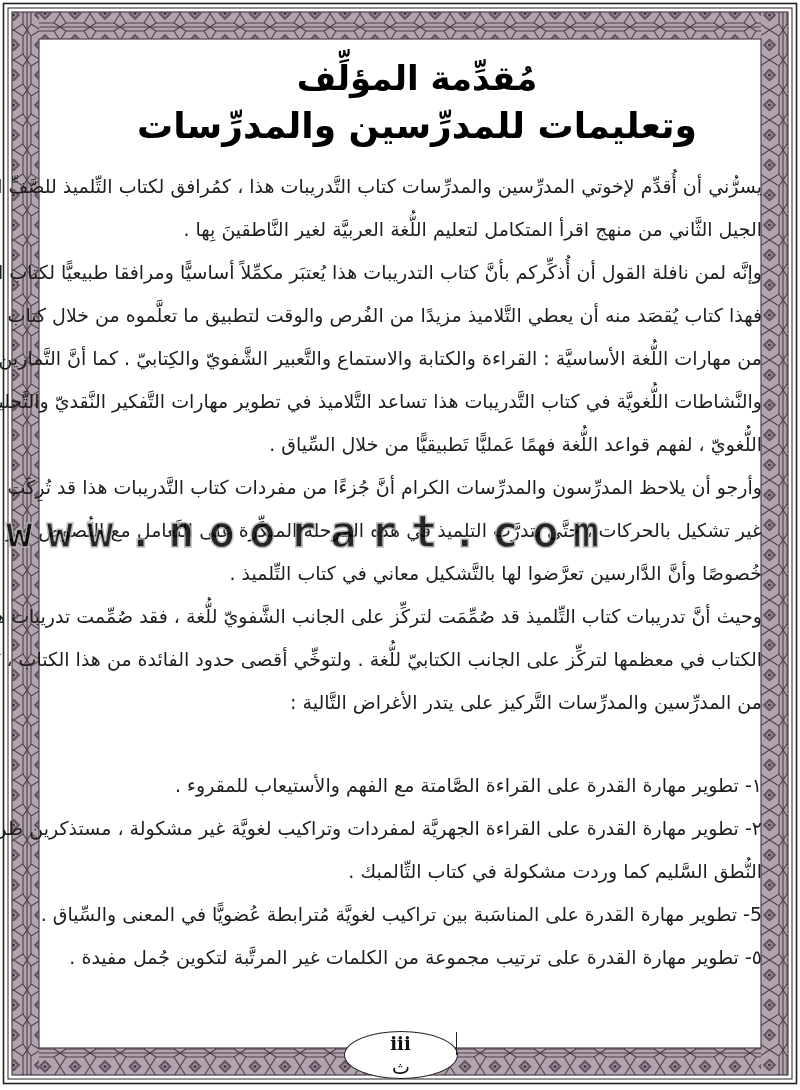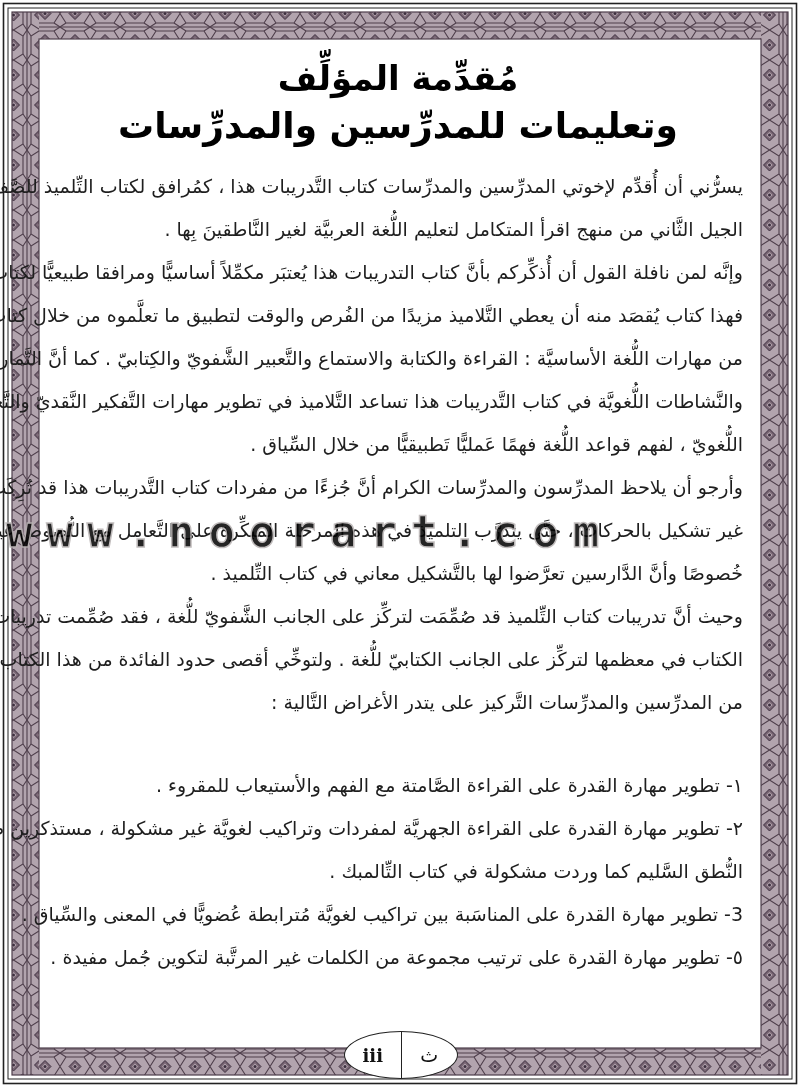--- a/index.html
+++ b/index.html
@@ -2,21 +2,21 @@
 <html lang="ar"><head>
 <meta charset="utf-8">
 <style>
   html,body{margin:0;padding:0;}
   body{
     width:800px;height:1090px;position:relative;background:#ffffff;
     font-family:"DejaVu Sans",sans-serif;overflow:hidden;
   }
   .frame-svg{position:absolute;left:0;top:0;z-index:1;}
   .content{
-    position:absolute;left:37px;top:39px;width:722px;height:1012px;
+    position:absolute;left:56px;top:39px;width:722px;height:1012px;
     z-index:2;direction:rtl;color:#1e1e1e;
     padding:0;box-sizing:border-box;
   }
   .titles{text-align:center;direction:rtl;color:#000;}
   .title1{
     margin-top:14px;font-size:34px;font-weight:bold;line-height:50px;
     font-family:"DejaVu Sans",sans-serif;letter-spacing:0.5px;
   }
   .title2{
     font-size:36px;font-weight:bold;line-height:46px;
@@ -35,21 +35,21 @@
   .objectives{margin-top:40px;}
   .watermark{
     position:absolute;left:6px;top:506px;width:794px;z-index:6;
     font-family:"DejaVu Sans Mono",monospace;font-size:44px;font-weight:bold;
     letter-spacing:14px;color:#000000;-webkit-text-stroke:1.5px #b7b2b2;
     opacity:0.85;white-space:nowrap;direction:ltr;pointer-events:none;
   }
   .footer-oval{
     position:absolute;left:344px;top:1031px;width:112px;height:46px;z-index:7;
     background:#ffffff;border:1.6px solid #222;border-radius:50%;
-    display:flex;align-items:stretch;direction:ltr;
+    display:flex;flex-direction:column;align-items:stretch;direction:ltr;
   }
   .footer-half{
     flex:1;display:flex;align-items:center;justify-content:center;
   }
   .footer-half.left{
     border-right:1.6px solid #222;
     font-family:"DejaVu Serif",serif;font-size:18px;font-weight:bold;color:#111;
   }
   .footer-half.right{
     font-family:"DejaVu Sans",sans-serif;font-size:19px;color:#111;
@@ -130,21 +130,21 @@
     <div>
       <div class="line">وحيث أنَّ تدريبات كتاب التِّلميذ قد صُمِّمَت لتركِّز على الجانب الشَّفويّ للُّغة ، فقد صُمِّمت تدريبات هذا</div>
       <div class="line">الكتاب في معظمها لتركِّز على الجانب الكتابيّ للُّغة .  ولتوخِّي أقصى حدود الفائدة من هذا الكتاب ، يُرجَى</div>
       <div class="line center">من المدرِّسين والمدرِّسات التَّركيز على يتدر الأغراض التَّالية :</div>
     </div>
 
     <div class="objectives">
       <div class="line">١- تطوير مهارة القدرة على القراءة الصَّامتة مع الفهم والأستيعاب للمقروء .</div>
       <div class="line">٢- تطوير مهارة القدرة على القراءة الجهريَّة لمفردات وتراكيب لغويَّة غير مشكولة ،  مستذكرين طريقة</div>
       <div class="line center">النُّطق السَّليم كما وردت مشكولة في كتاب التِّالمبك .</div>
-      <div class="line">3- تطوير مهارة القدرة على المناسَبة بين تراكيب لغويَّة مُترابطة عُضويًّا في المعنى والسِّياق .</div>
+      <div class="line">5- تطوير مهارة القدرة على المناسَبة بين تراكيب لغويَّة مُترابطة عُضويًّا في المعنى والسِّياق .</div>
       <div class="line">٥- تطوير مهارة القدرة على ترتيب مجموعة من الكلمات غير المرتَّبة لتكوين جُمل مفيدة .</div>
     </div>
 
   </div>
 </div>
 
 <div class="watermark">www.noorart.com</div>
 
 <div class="footer-oval">
   <div class="footer-half left">iii</div>

